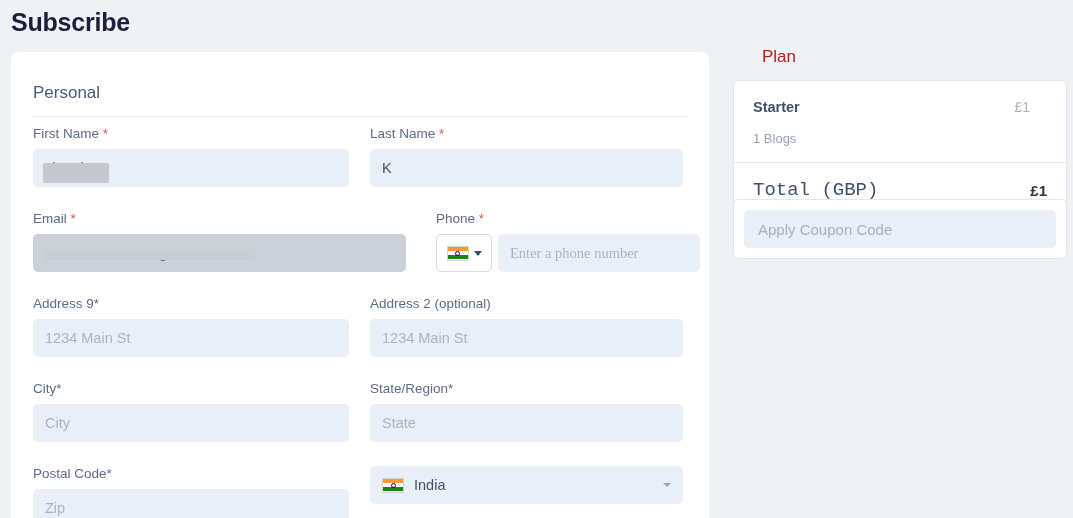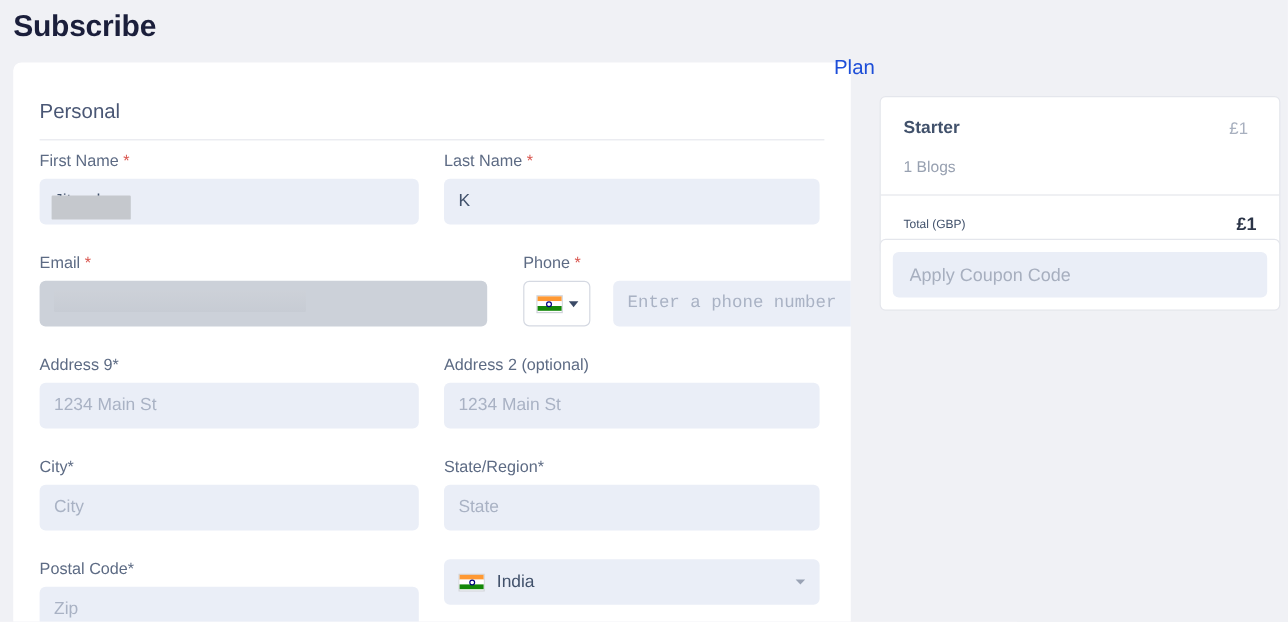--- a/index.html
+++ b/index.html
@@ -105,24 +105,24 @@
     gap: 5px;
     flex: 0 0 auto;
     cursor: pointer;
   }
   .phone-input {
     flex: 1 1 auto;
     height: 38px;
     background: #eaeef7;
     border: none;
     border-radius: 5px;
-    margin-left: 19px;
+    margin-left: 6px;
     padding: 0 12px;
     font-size: 14.5px;
-    font-family: Liberation Mono, monospace;
+    font-family: Liberation Serif, serif;
     color: #41516b;
     outline: none;
   }
   .phone-input::placeholder { color: #a9b2c4; }
 
   .flag-in {
     width: 22px; height: 15px;
     border: 1px solid #cfd3da;
     position: relative;
     display: inline-block;
@@ -162,50 +162,50 @@
   .country-name {
     font-size: 14.5px;
     color: #41516b;
     margin-left: 10px;
     flex: 1 1 auto;
   }
 
   
   .plan-title {
     position: absolute;
-    left: 695px; top: 47px;
+    left: 762px; top: 47px;
     font-size: 17px;
-    color: #1d4ed8;
+    color: #b91c1c;
   }
   .plan-card {
     position: absolute;
     left: 733px; top: 80px;
     width: 334px;
     background: #ffffff;
     border: 1px solid #e4e6ec;
     border-radius: 5px;
   }
   .plan-row {
     display: flex; align-items: flex-start; justify-content: space-between;
-    padding: 17px 26px 15px 19px;
+    padding: 17px 36px 15px 19px;
   }
   .plan-name {
     font-size: 14.5px; font-weight: bold; color: #41516b;
     line-height: 19px;
   }
   .plan-sub {
     font-size: 13px; color: #98a1b1; margin-top: 14px; line-height: 16px;
   }
   .plan-price { font-size: 14px; color: #a8b0bf; line-height: 19px; }
   .plan-sep { height: 1px; background: #e4e6ec; }
   .total-row {
     display: flex; align-items: center; justify-content: space-between;
     padding: 16px 19px 16px 19px;
   }
-  .total-label { font-size: 10px; color: #41516b; }
+  .total-label { font-size: 19px; color: #41516b; font-family: Liberation Mono, monospace; }
   .total-price { font-size: 15px; font-weight: bold; color: #2b3447; }
 
   .coupon-card {
     position: absolute;
     left: 733px; top: 199px;
     width: 334px;
     background: #ffffff;
     border: 1px solid #e4e6ec;
     border-radius: 5px;
     padding: 10px;

